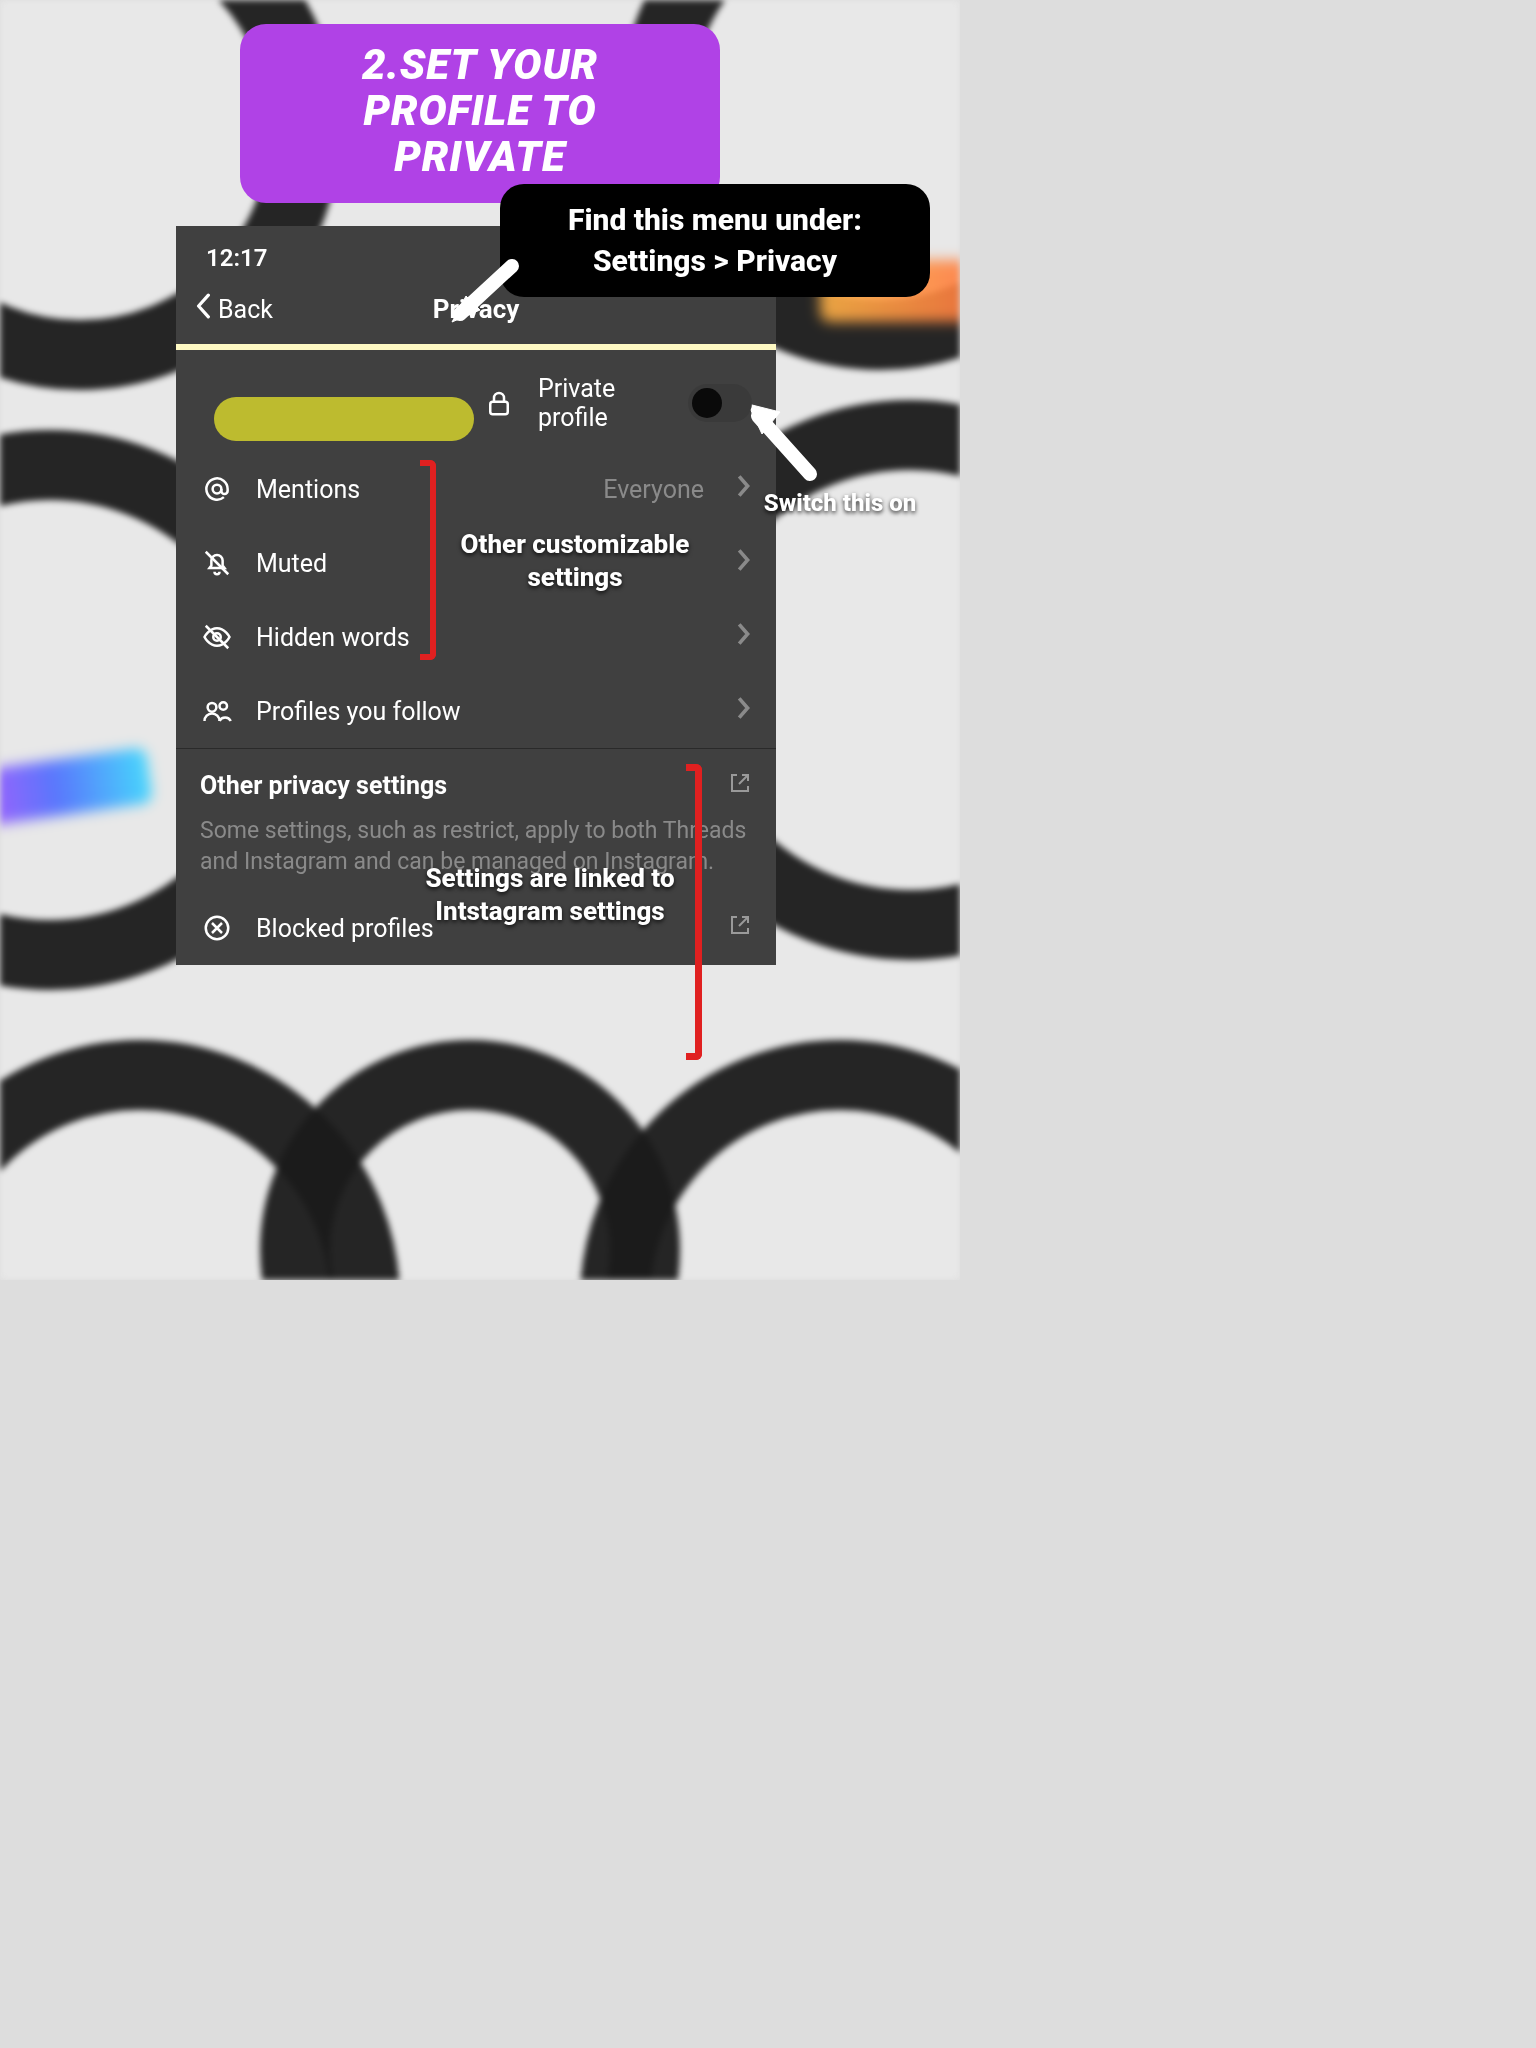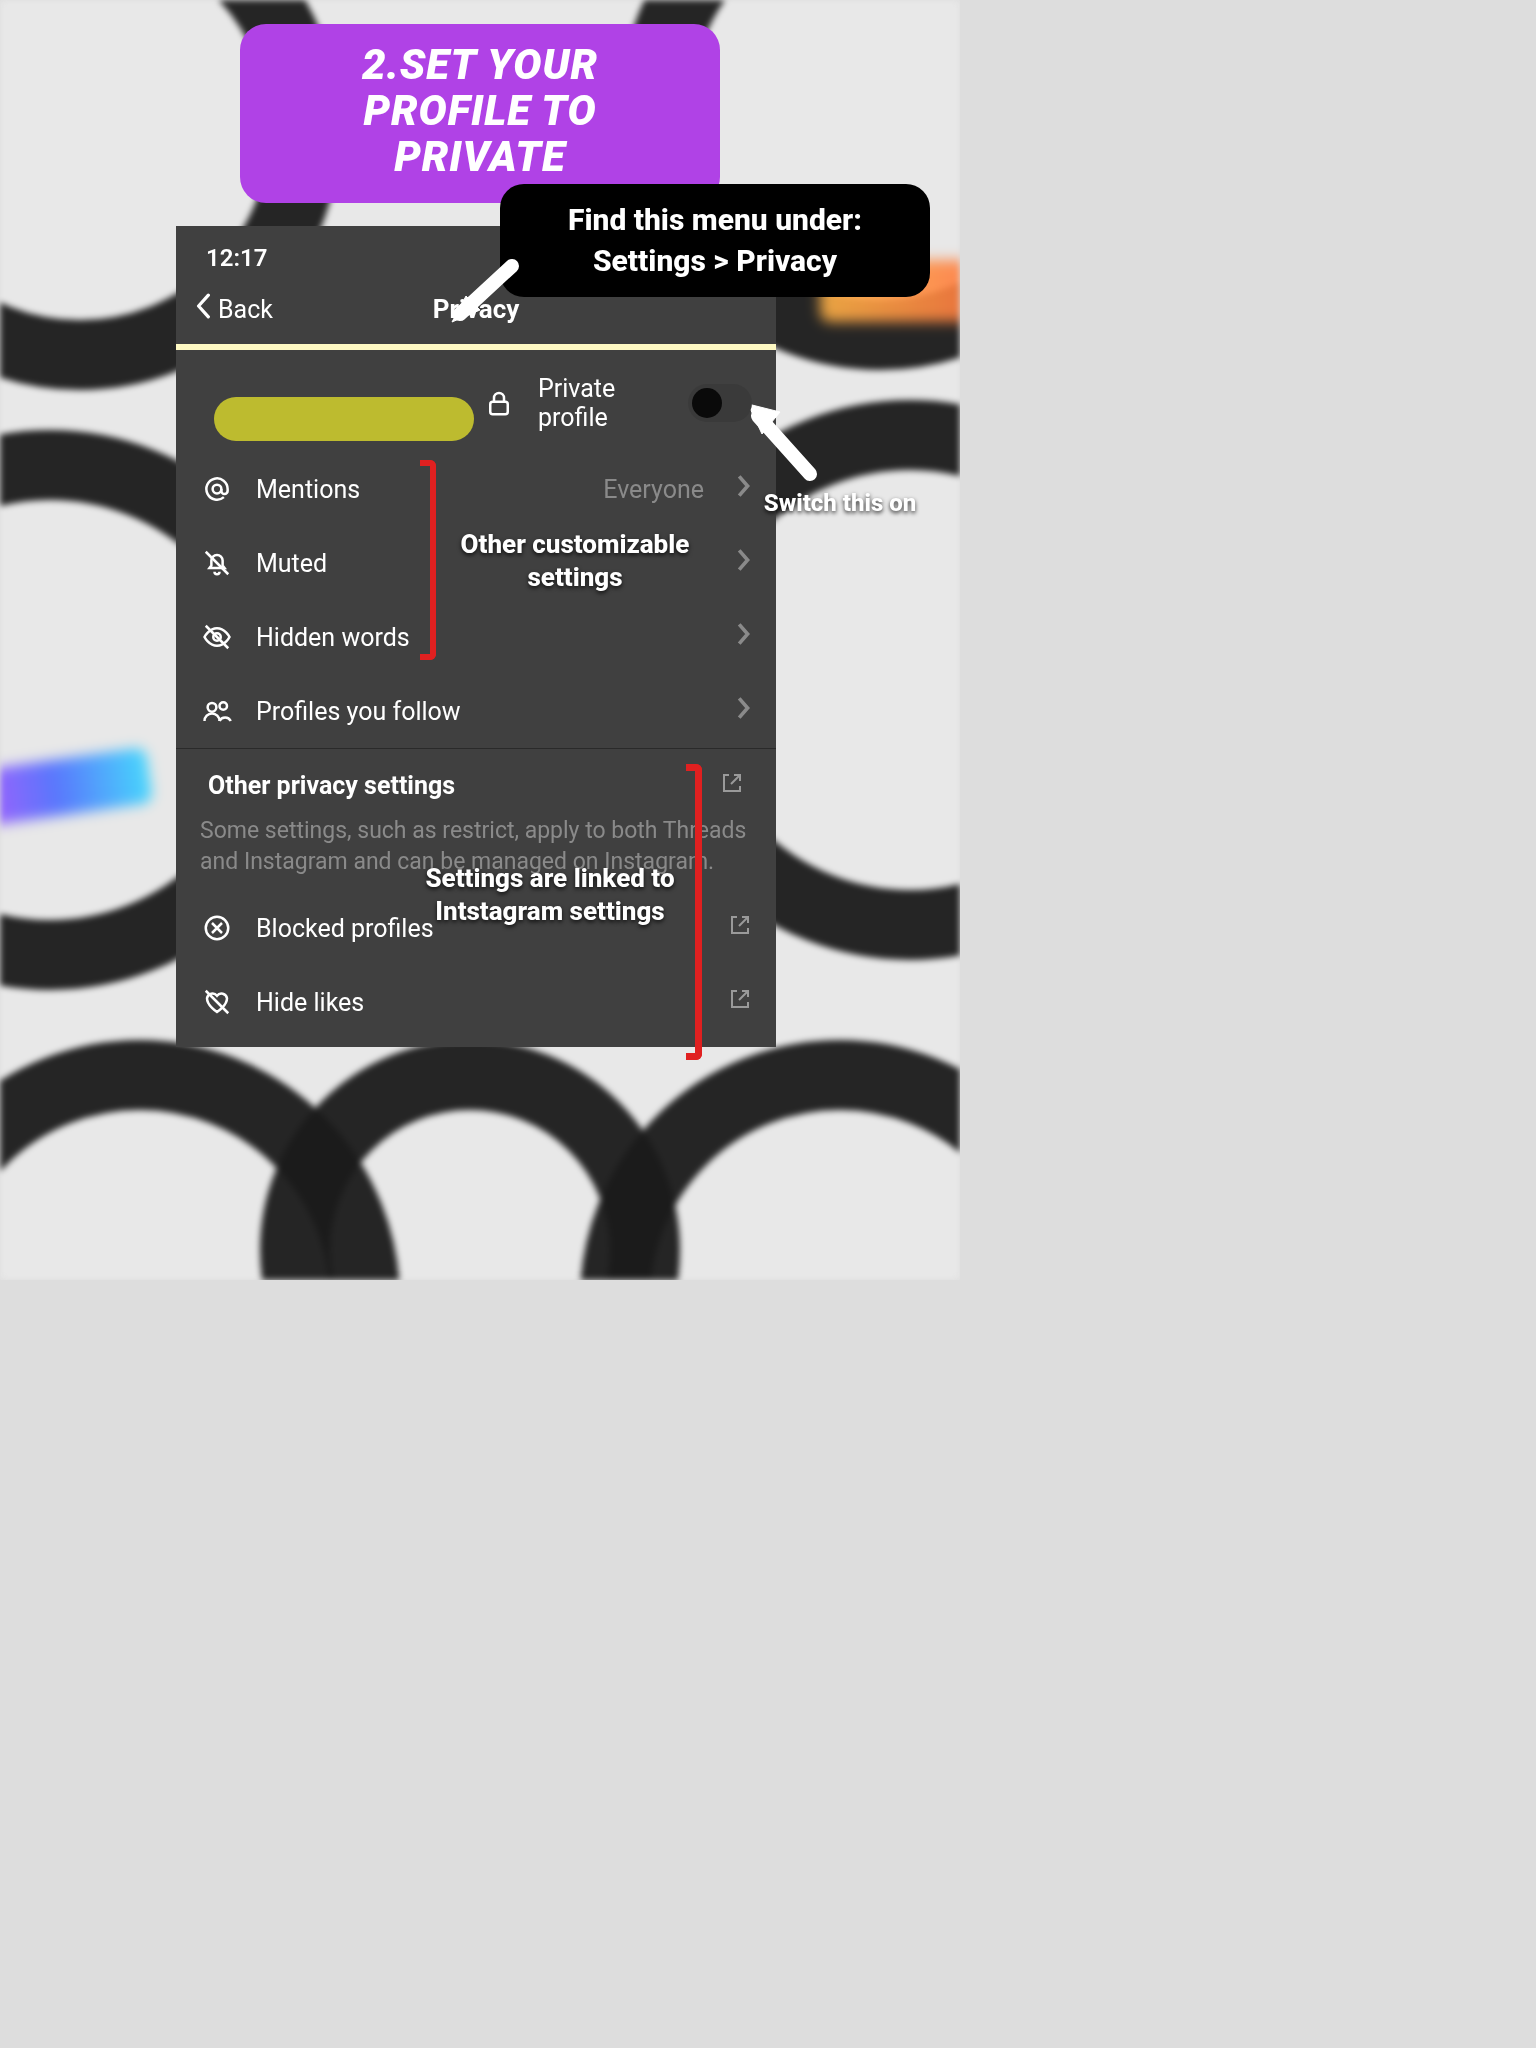--- a/index.html
+++ b/index.html
@@ -130,21 +130,21 @@
   background: #bdbb2f;
   border-radius: 22px;
   height: 44px;
   z-index: 0;
 }
 .row > * { position: relative; z-index: 1; }
 
 .section-divider { height: 1px; background: #2a2a2a; margin: 0; }
 
 .section-head {
-  padding: 22px 32px 4px;
+  padding: 22px 24px 4px;
   display: flex;
   align-items: flex-start;
   justify-content: space-between;
 }
 .section-head h2 { font-size: 25px; font-weight: 700; }
 .ext { color: #8a8a8a; }
 .ext svg { width: 24px; height: 24px; stroke: #9a9a9a; stroke-width: 2; fill: none; }
 .section-desc {
   color: #8a8a8a;
   font-size: 23px;
@@ -318,36 +318,20 @@
     <span class="label">Blocked profiles</span>
     <span class="ext">
       <svg viewBox="0 0 24 24">
           <path d="M9 4 H4 v16 h16 v-5"></path>
           <path d="M14 4 h6 v6"></path>
           <path d="M20 4 L11 13"></path>
         </svg>
     </span>
   </div>
 
-  <div class="row" style="padding-bottom:28px;">
-    <span class="icon">
-      <svg viewBox="0 0 24 24">
-          <path d="M12 20 s-8 -5 -8 -11 a4.5 4.5 0 0 1 8 -2 a4.5 4.5 0 0 1 8 2 c0 6 -8 11 -8 11z"></path>
-          <path d="M3 3 L21 21"></path>
-        </svg>
-    </span>
-    <span class="label">Hide likes</span>
-    <span class="ext">
-      <svg viewBox="0 0 24 24">
-          <path d="M9 4 H4 v16 h16 v-5"></path>
-          <path d="M14 4 h6 v6"></path>
-          <path d="M20 4 L11 13"></path>
-        </svg>
-    </span>
-  </div>
 </div>
 
 <div class="ann ann-black" style="top:184px; left:500px; width:430px;">
   <span>Find this menu under:</span><br>
   <span>Settings &gt; Privacy</span>
 </div>
 
 <div class="ann arrow" style="top:256px; left:442px;">
   <svg width="80" height="80" viewBox="0 0 80 80">
     <path d="M70 10 L18 58" stroke="#fff" stroke-width="14" stroke-linecap="round"></path>

